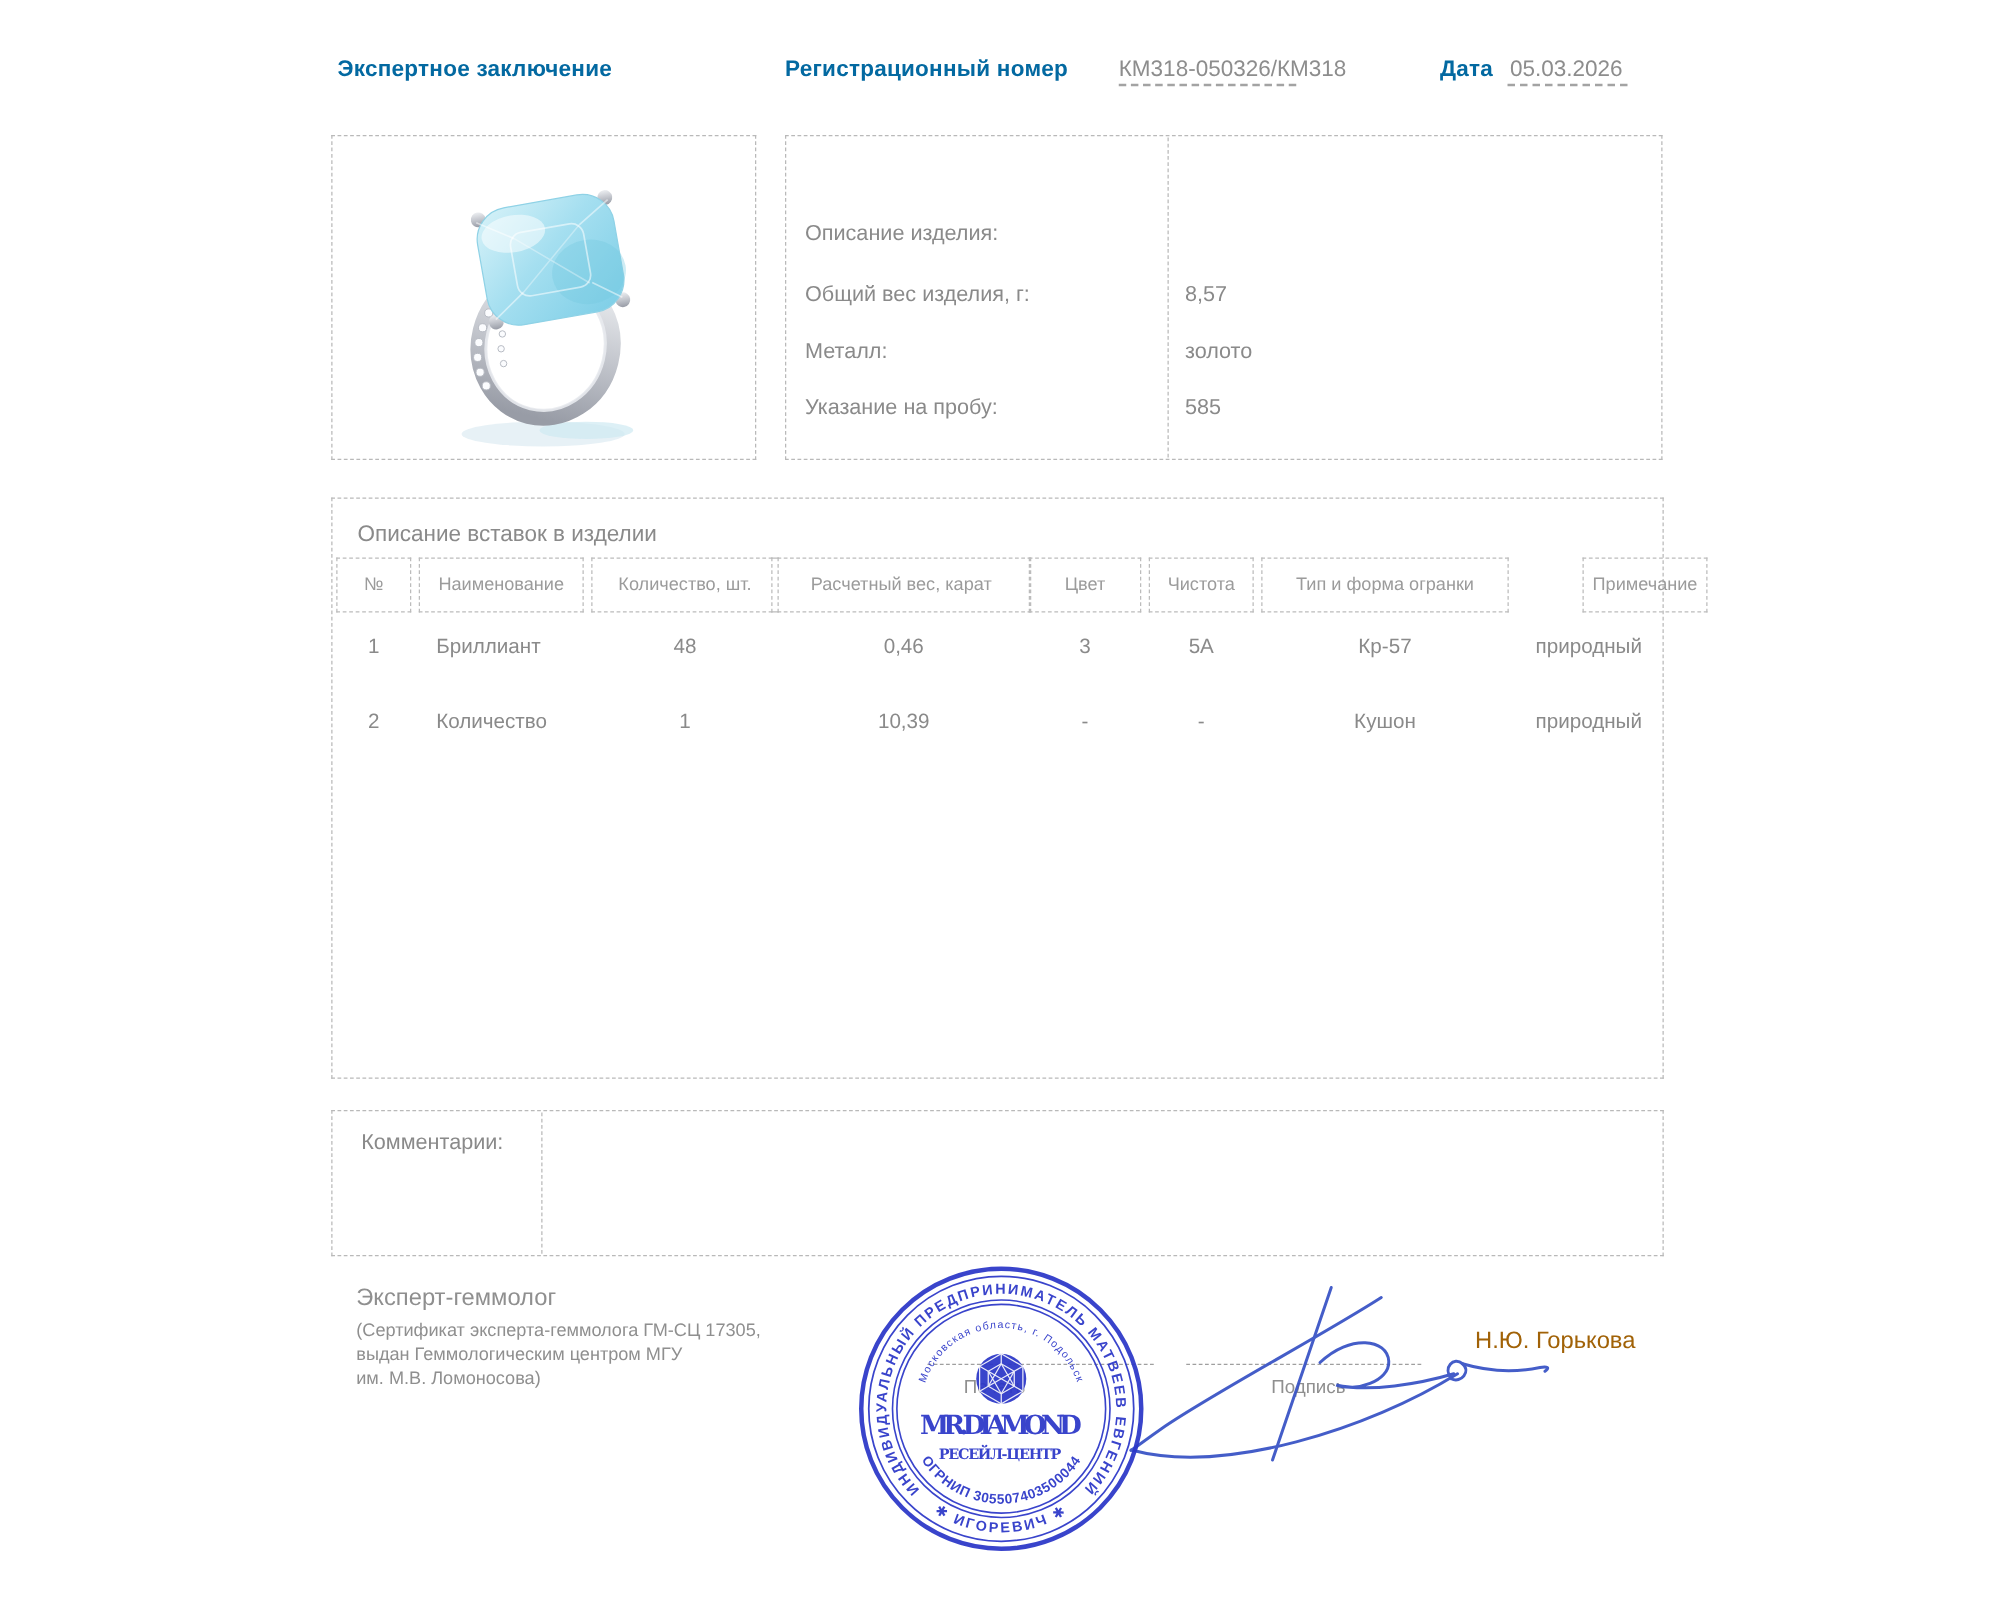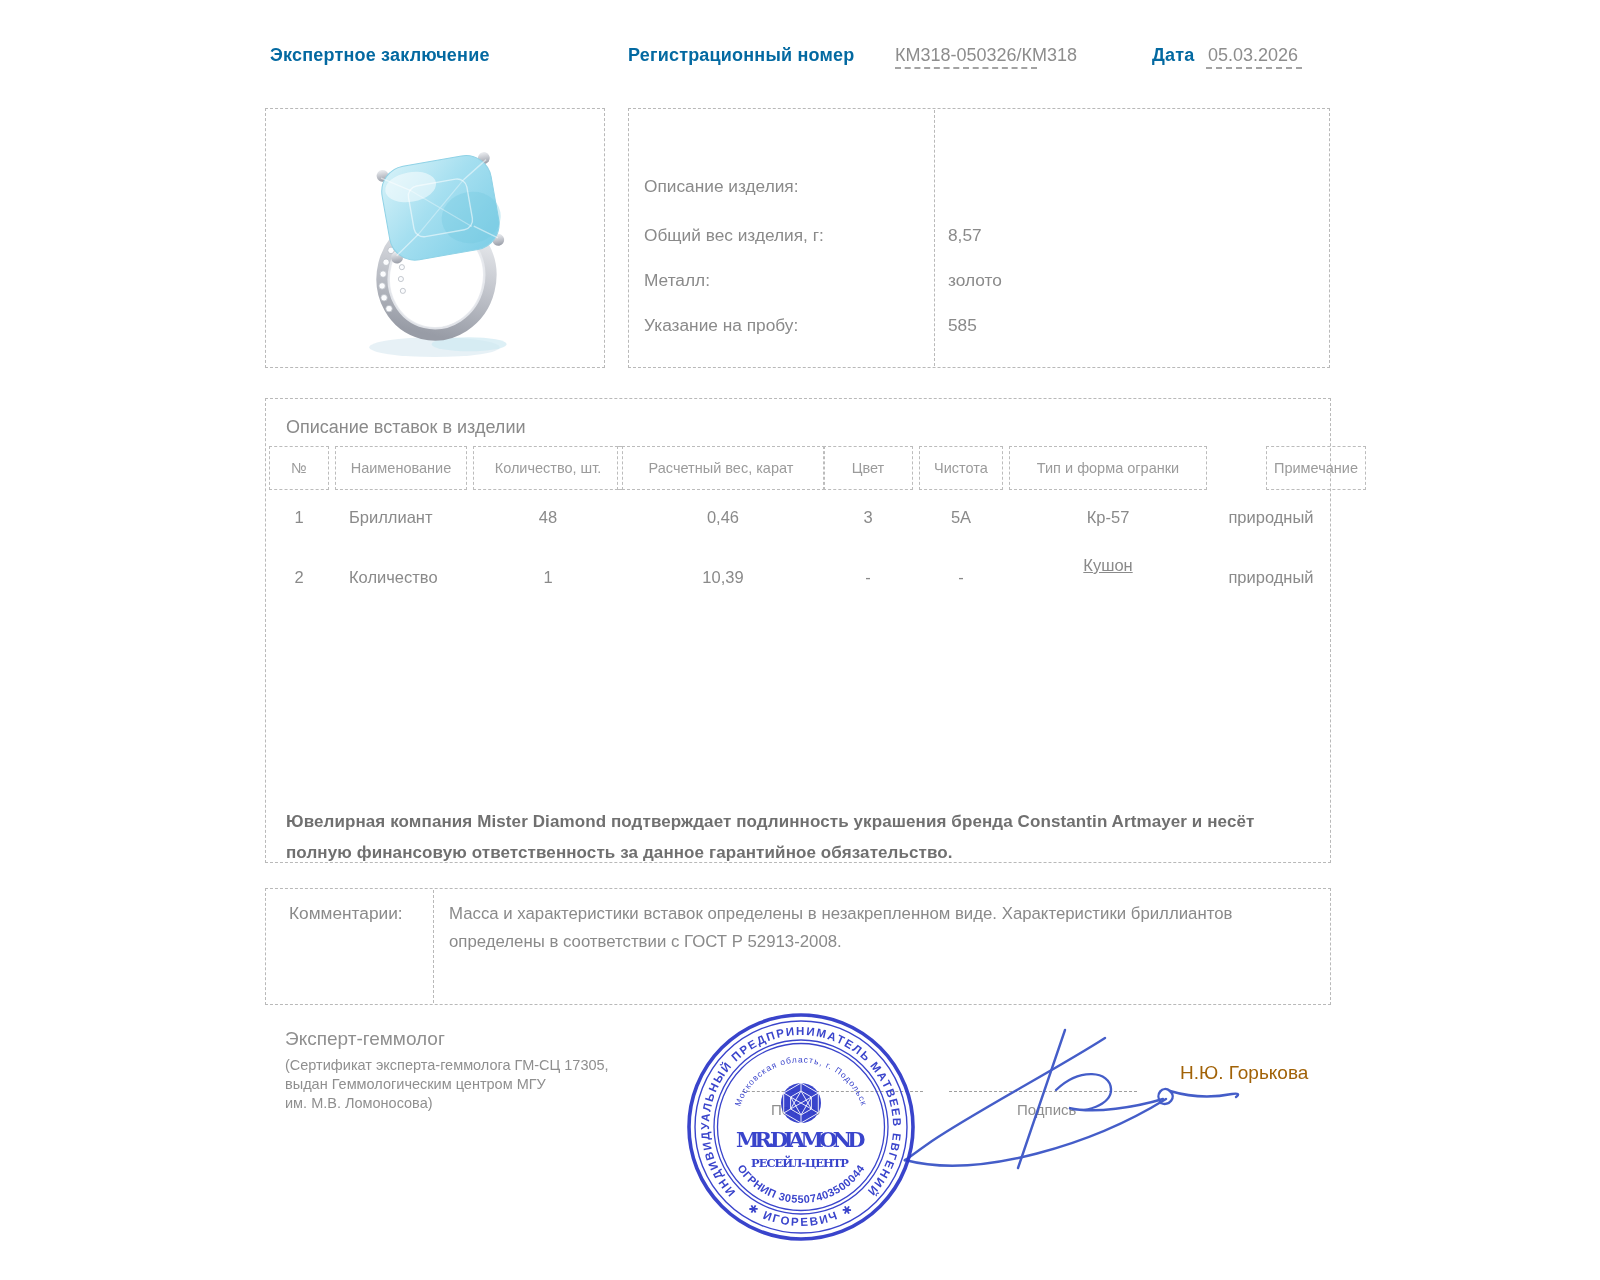--- a/index.html
+++ b/index.html
@@ -120,30 +120,28 @@
     <div class="bcell" style="left:650px;width:90px;top:104px;">5А</div>
     <div class="bcell" style="left:740px;width:204px;top:104px;">Кр-57</div>
     <div class="bcell" style="left:944px;width:122px;top:104px;">природный</div>
 
     <div class="bcell" style="left:0;width:66px;top:164px;">2</div>
     <div class="bcell left" style="left:66px;width:138px;top:164px;">Количество</div>
     <div class="bcell" style="left:204px;width:156px;top:164px;">1</div>
     <div class="bcell" style="left:360px;width:194px;top:164px;">10,39</div>
     <div class="bcell" style="left:554px;width:96px;top:164px;">-</div>
     <div class="bcell" style="left:650px;width:90px;top:164px;">-</div>
-    <div class="bcell" style="left:740px;width:204px;top:152px;text-decoration:underline;">Кушон</div>
+    <div class="bcell" style="left:740px;width:204px;top:164px;">Кушон</div>
     <div class="bcell" style="left:944px;width:122px;top:164px;">природный</div>
 
-    <div class="abs statement" style="left:20px;top:408px;width:1008px;">Ювелирная компания Mister Diamond подтверждает подлинность украшения бренда Constantin Artmayer и несёт полную финансовую ответственность за данное гарантийное обязательство.</div>
   </div>
 
   <div class="abs dash-box" style="left:265px;top:888px;width:1066px;height:117px;"></div>
   <div class="abs dash-vline" style="left:433px;top:890px;height:113px;"></div>
   <div class="abs lbl" style="left:289px;top:903px;">Комментарии:</div>
-  <div class="abs comments-text" style="left:449px;top:900px;width:858px;">Масса и характеристики вставок определены в незакрепленном виде. Характеристики бриллиантов определены в соответствии с ГОСТ Р 52913-2008.</div>
 
   <div class="abs expert-title" style="left:285px;top:1028px;">Эксперт-геммолог</div>
   <div class="abs cert-line" style="left:285px;top:1056px;">(Сертификат эксперта-геммолога ГМ-СЦ 17305,</div>
   <div class="abs cert-line" style="left:285px;top:1075px;">выдан Геммологическим центром МГУ</div>
   <div class="abs cert-line" style="left:285px;top:1094px;">им. М.В. Ломоносова)</div>
 
   <div class="abs sig-line" style="left:742px;top:1091px;width:181px;"></div>
   <div class="abs sig-line" style="left:949px;top:1091px;width:188px;"></div>
   <div class="abs sig-caption" style="left:771px;top:1101px;">Печать</div>
   <div class="abs sig-caption" style="left:1017px;top:1101px;">Подпись</div>

